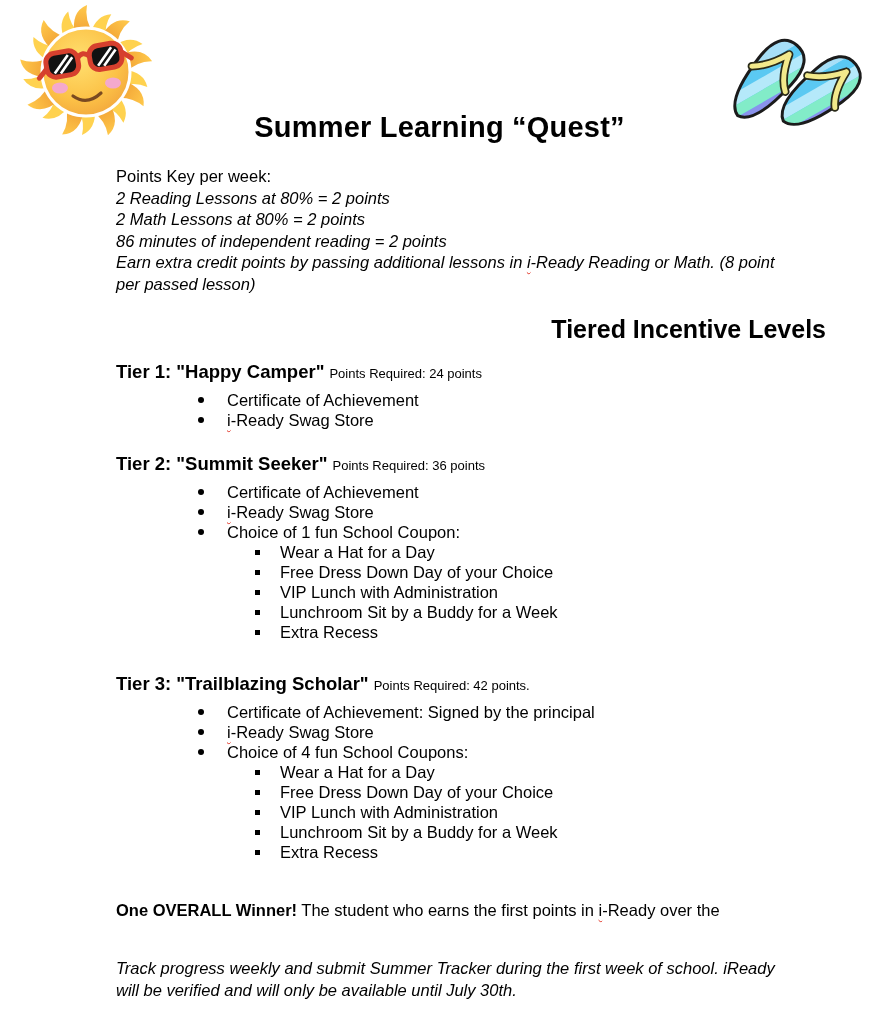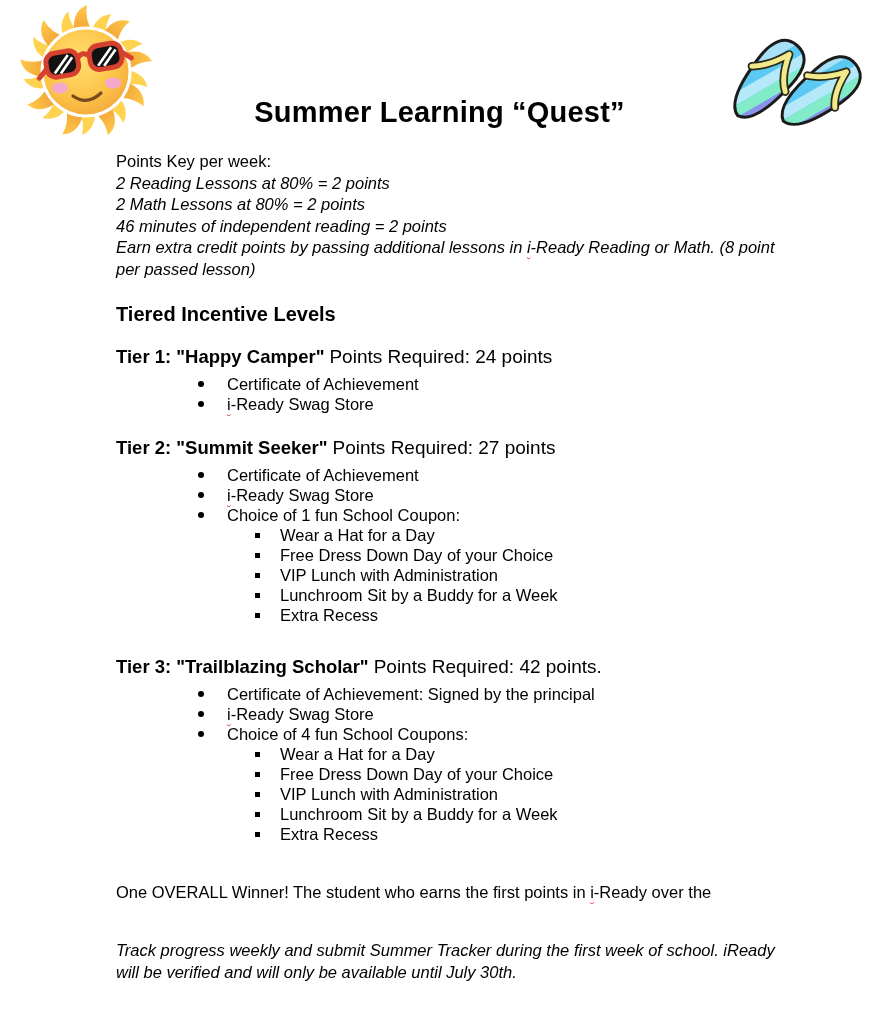--- a/index.html
+++ b/index.html
@@ -10,50 +10,50 @@
     background: #ffffff;
     font-family: "Liberation Sans", "DejaVu Sans", sans-serif;
     color: #000;
     overflow: hidden;
   }
   .clipart { position:absolute; }
   .sun-art { left: 8px; top: 2px; }
   .flipflop-art { left: 718px; top: 20px; }
 
   .doc-title {
-    margin: 0;
+    margin: 15px;
     padding-top: 94px;
     text-align: center;
     font-size: 29px;
     line-height: 36px;
     font-weight: bold;
     letter-spacing: 0.2px;
   }
 
   .content {
     padding-left: 116px;
     padding-right: 85px;
     width: 710px;
   }
 
   .points-key { margin-top: 21px; font-size: 16.5px; line-height: 21.6px; }
   .pk-line { font-style: italic; }
   .pk-head  { font-style: normal; }
 
   .section-heading {
     margin: 21px 0 0 0;
-    text-align: left;
-    font-size: 20px;
+    text-align: right;
+    font-size: 25px;
     line-height: 24px;
     font-weight: bold;
   }
 
   .tier-heading { margin: 0; line-height: 23px; }
   .tier-heading .tname { font-size: 18.5px; font-weight: bold; }
-  .tier-heading .tpoints { font-size: 19px; font-weight: normal; margin-left: 5px; }
+  .tier-heading .tpoints { font-size: 13px; font-weight: normal; margin-left: 5px; }
   .tier-1 { margin-top: 19px; }
   .tier-2 { margin-top: 22px; }
   .tier-3 { margin-top: 30px; }
 
   ul.blist, ul.sublist { list-style: none; margin: 0; padding: 0; font-size: 16.5px; }
   ul.blist { margin-top: 5px; }
   ul.blist > li { position: relative; padding-left: 111px; line-height: 20px; }
   ul.blist > li::before {
     content: ""; position: absolute; left: 82px; top: 7px;
     width: 6px; height: 6px; border-radius: 50%; background: #000;
@@ -68,21 +68,21 @@
     text-decoration: underline;
     text-decoration-style: wavy;
     text-decoration-color: #e2382a;
     text-decoration-thickness: 1px;
     text-underline-offset: 2px;
   }
 
   .para { font-size: 16.5px; line-height: 21.5px; }
   .overall-para { margin-top: 38px; }
   .footer-para { margin-top: 37px; font-style: italic; }
-  .b { font-weight: normal; }
+  .b { font-weight: bold; }
 </style>
 </head>
 <body>
 
 <div class="page">
 
   <svg class="clipart sun-art" width="160" height="140" viewBox="0 0 160 140" aria-hidden="true">
     <defs>
       <radialGradient id="sunG" cx="42%" cy="36%" r="75%">
         <stop offset="0%" stop-color="#FFE070"></stop>
@@ -193,37 +193,37 @@
   </svg>
 
   <h1 class="doc-title">Summer Learning “Quest”</h1>
 
   <div class="content">
 
     <div class="points-key">
       <div class="pk-head">Points Key per week:</div>
       <div class="pk-line">2 Reading Lessons at 80% = 2 points</div>
       <div class="pk-line">2 Math Lessons at 80% = 2 points</div>
-      <div class="pk-line">46 minutes of independent reading = 2 points</div>
+      <div class="pk-line">86 minutes of independent reading = 2 points</div>
       <div class="pk-line"><span>Earn extra credit points by passing additional lessons in </span><span class="misspell">i</span><span>-Ready Reading or Math. (8 point</span></div>
       <div class="pk-line">per passed lesson)</div>
     </div>
 
     <h2 class="section-heading">Tiered Incentive Levels</h2>
 
     <div class="tier-1">
       <p class="tier-heading"><span class="tname">Tier 1: "Happy Camper"</span><span class="tpoints">Points Required: 24 points</span></p>
       <ul class="blist">
         <li><span>Certificate of Achievement</span></li>
         <li><span class="misspell">i</span><span>-Ready Swag Store</span></li>
       </ul>
     </div>
 
     <div class="tier-2">
-      <p class="tier-heading"><span class="tname">Tier 2: "Summit Seeker"</span><span class="tpoints">Points Required: 27 points</span></p>
+      <p class="tier-heading"><span class="tname">Tier 2: "Summit Seeker"</span><span class="tpoints">Points Required: 36 points</span></p>
       <ul class="blist">
         <li><span>Certificate of Achievement</span></li>
         <li><span class="misspell">i</span><span>-Ready Swag Store</span></li>
         <li><span>Choice of 1 fun School Coupon:</span>
           <ul class="sublist">
             <li><span>Wear a Hat for a Day</span></li>
             <li><span>Free Dress Down Day of your Choice</span></li>
             <li><span>VIP Lunch with Administration</span></li>
             <li><span>Lunchroom Sit by a Buddy for a Week</span></li>
             <li><span>Extra Recess</span></li>

